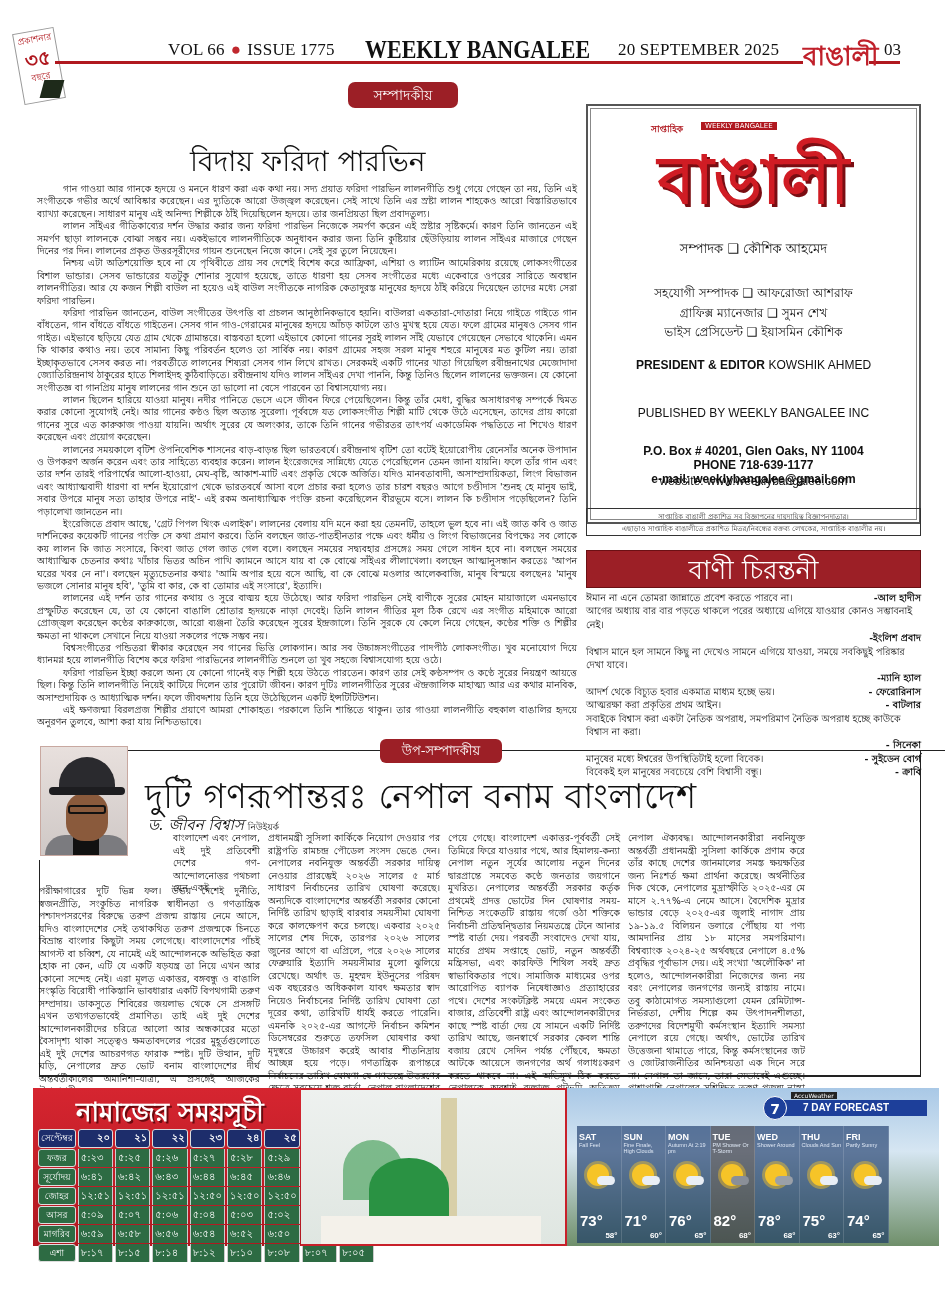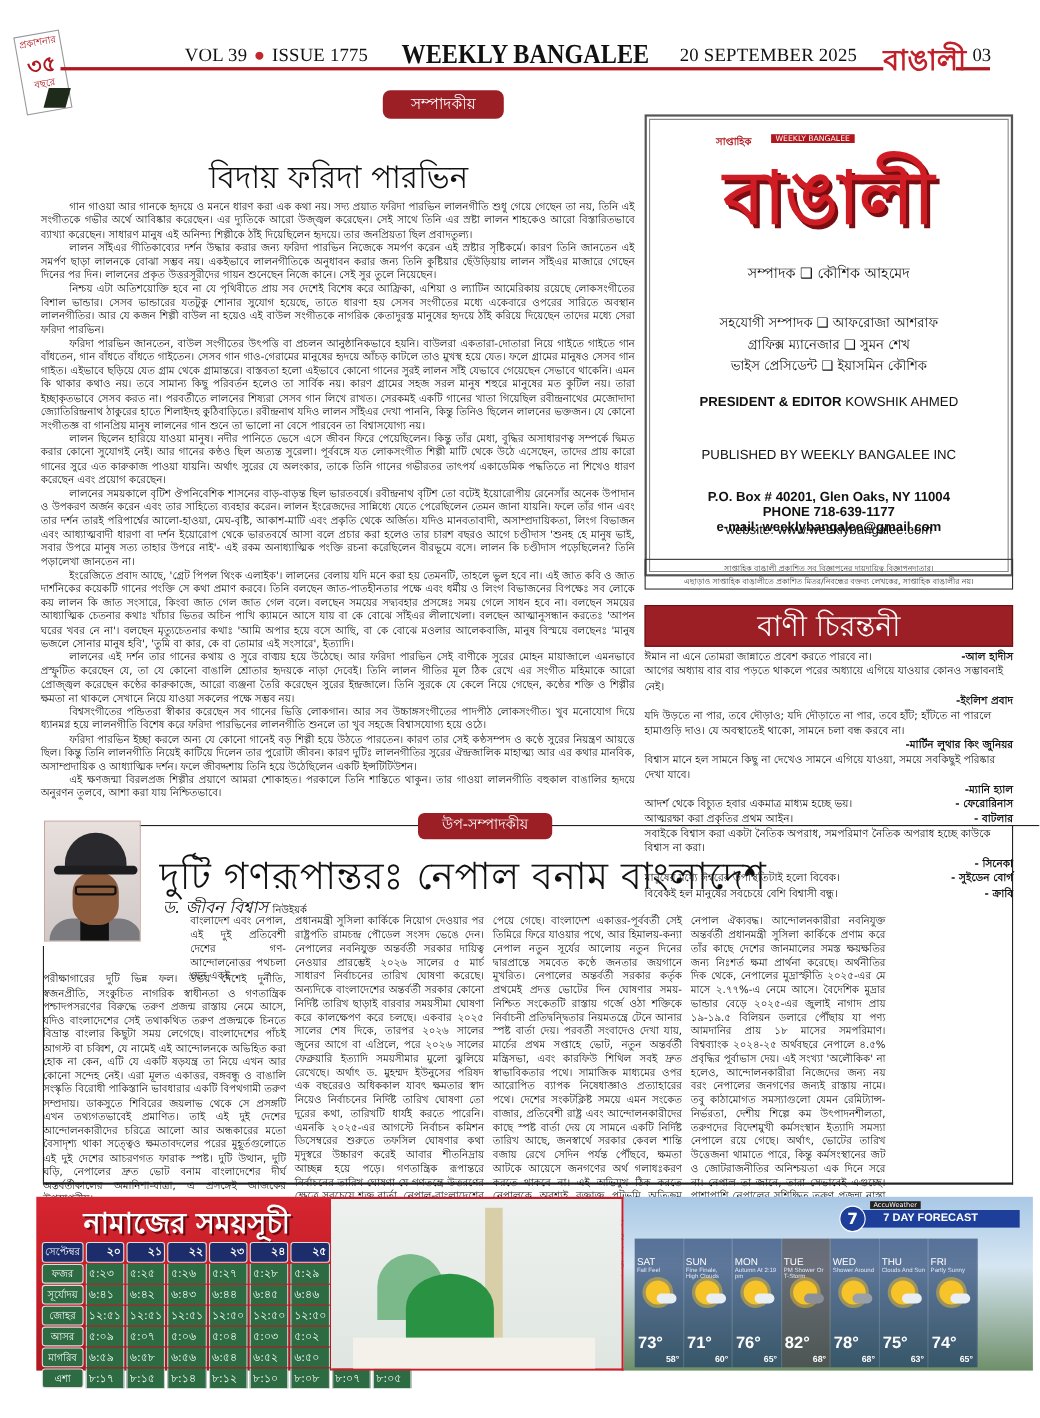--- a/index.html
+++ b/index.html
@@ -74,38 +74,38 @@
 .mosque .dome2{position:absolute;left:68px;top:68px;width:80px;height:62px;background:#2a9243;border-radius:50% 50% 0 0}
 .mosque .minaret{position:absolute;left:140px;top:8px;width:16px;height:130px;background:#d8cfa8}
 .mosque .base{position:absolute;left:20px;top:126px;width:220px;height:32px;background:#f4f1ea}
 
 .weather{left:567px;top:1088px;width:372px;height:158px;background:linear-gradient(180deg,#a9c8e6 0%,#d6e6f2 40%,#6f8f6a 100%);overflow:hidden}
 .w-banner{position:absolute;left:212px;top:12px;width:148px;height:16px;background:#1d3f9a;color:#fff;font-size:10px;font-weight:bold;line-height:16px;padding-left:24px;font-family:"Liberation Sans",sans-serif}
 .w-logo{position:absolute;left:196px;top:8px;width:24px;height:24px;border-radius:50%;background:#1d3f9a;color:#fff;font-size:14px;font-weight:bold;text-align:center;line-height:24px;border:1px solid #fff}
 .w-acc{position:absolute;left:224px;top:4px;font-size:6px;color:#fff;background:#222;padding:0 3px}
 .w-days{position:absolute;left:10px;top:38px;display:flex}
 .w-day{width:44.5px;height:117px;background:rgba(20,50,100,.62);border-right:1px solid rgba(255,255,255,.15);color:#fff;font-family:"Liberation Sans",sans-serif;position:relative}
-.w-day .dn{font-size:9px;font-weight:normal;padding:16px 2px 0}
+.w-day .dn{font-size:9px;font-weight:bold;padding:6px 2px 0}
 .w-day .dd{font-size:5.5px;line-height:6px;padding:0 2px;height:14px;color:#dfe8f5}
 .w-day .sun{position:absolute;left:10px;top:38px;width:22px;height:22px;border-radius:50%;background:#f6c428;box-shadow:0 0 0 3px rgba(246,196,40,.45)}
 .w-day .cloud{position:absolute;left:20px;top:50px;width:18px;height:9px;background:#e9eef5;border-radius:6px}
 .w-day .hi{position:absolute;left:3px;bottom:14px;font-size:15px;font-weight:bold}
 .w-day .lo{position:absolute;right:3px;bottom:3px;font-size:8px;font-weight:bold}
 </style>
 </head>
 <body>
 
 <div class="abs anniv">
   <span>প্রকাশনার</span>
   <span class="num">৩৫</span>
   <span>বছরে</span>
 </div>
 <div class="abs anniv-hand"></div>
 <div class="abs hdr-txt vol">
-  <span>VOL 39</span><span class="dot">●</span><span>ISSUE 1775</span>
+  <span>VOL 66</span><span class="dot">●</span><span>ISSUE 1775</span>
 </div>
 <div class="abs brand">WEEKLY BANGALEE</div>
 <div class="abs hdr-txt date">20 SEPTEMBER 2025</div>
 <div class="abs hdr-line"></div>
 <div class="abs logo-sm">বাঙালী</div>
 <div class="abs pageno">03</div>
 
 <div class="abs tag" style="left:348px;top:82px;width:110px;height:26px">সম্পাদকীয়</div>
 <div class="abs ed1-title">বিদায় ফরিদা পারভিন</div>
 <div class="abs ed1-body">
@@ -148,24 +148,20 @@
 <div class="abs quotes">
   <div class="q">
       <span>ঈমান না এনে তোমরা জান্নাতে প্রবেশ করতে পারবে না।</span>
       <span class="src">-আল হাদীস</span>
     </div>
   <div class="q">
       <span>আগের অধ্যায় বার বার পড়তে থাকলে পরের অধ্যায়ে এগিয়ে যাওয়ার কোনও সম্ভাবনাই নেই।</span>
       <span class="src">-ইংলিশ প্রবাদ</span>
     </div>
   <div class="q">
-      <span>যদি উড়তে না পার, তবে দৌড়াও; যদি দৌড়াতে না পার, তবে হাঁট; হাঁটতে না পারলে হামাগুড়ি দাও। যে অবস্থাতেই থাকো, সামনে চলা বন্ধ করবে না।</span>
-      <span class="src">-মার্টিন লুথার কিং জুনিয়র</span>
-    </div>
-  <div class="q">
       <span>বিশ্বাস মানে হল সামনে কিছু না দেখেও সামনে এগিয়ে যাওয়া, সময়ে সবকিছুই পরিষ্কার দেখা যাবে।</span>
       <span class="src">-ম্যানি হ্যাল</span>
     </div>
   <div class="q">
       <span>আদর্শ থেকে বিচ্যুত হবার একমাত্র মাধ্যম হচ্ছে ভয়।</span>
       <span class="src">- ফেরোরিনাস</span>
     </div>
   <div class="q">
       <span>আত্মরক্ষা করা প্রকৃতির প্রথম আইন।</span>
       <span class="src">- বাটলার</span>

